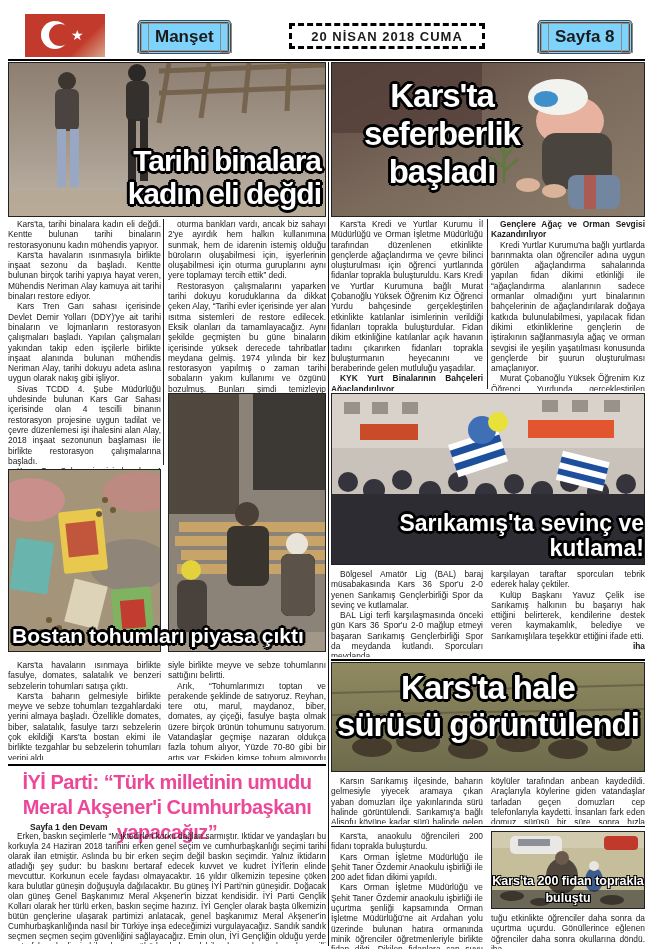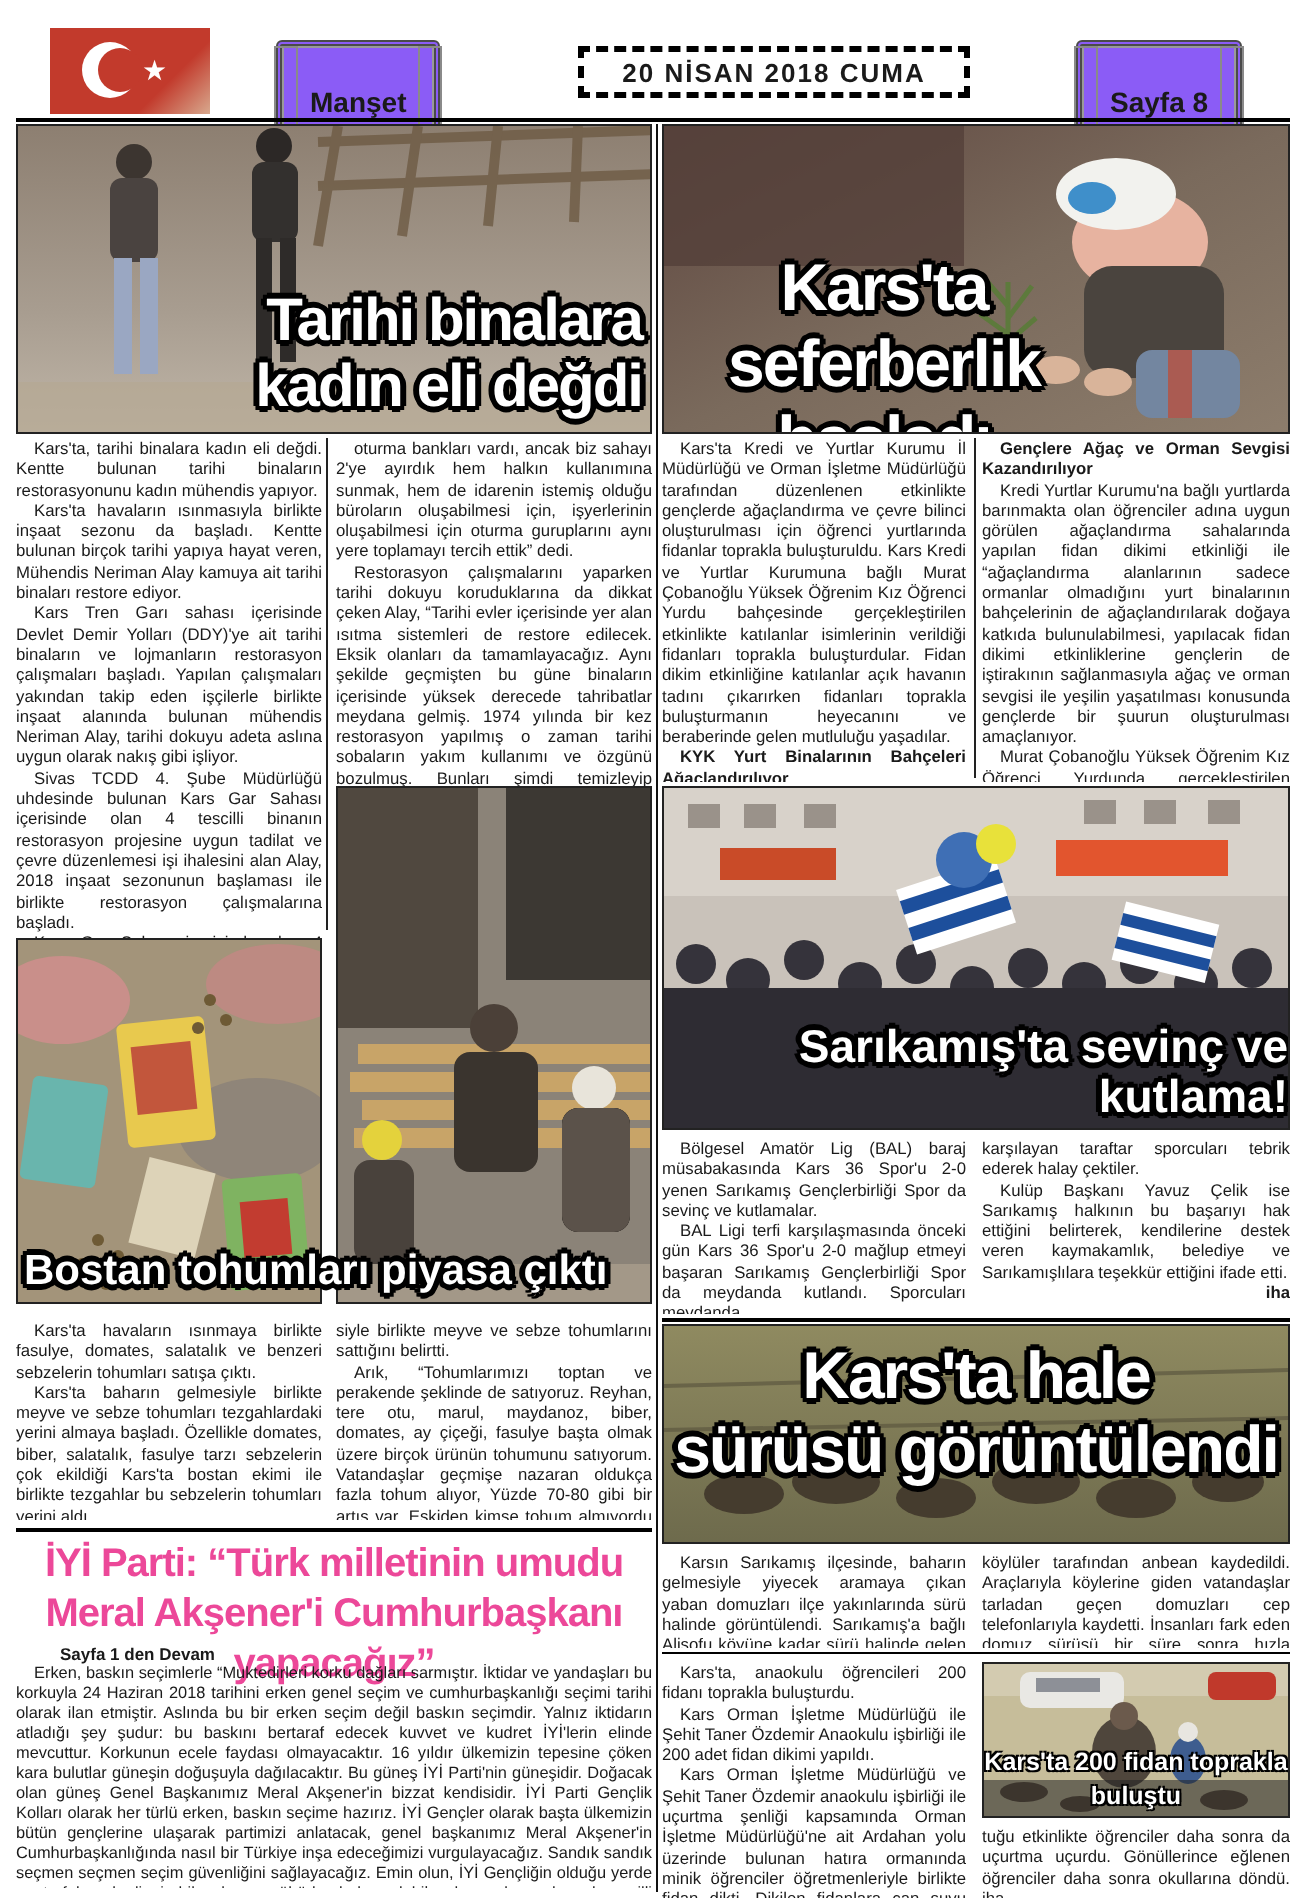--- a/index.html
+++ b/index.html
@@ -10,21 +10,21 @@
     overflow:hidden; margin:0 auto;
   }
   .flagbox { position:absolute; left:25px; top:14px; width:80px; height:43px;
     background:linear-gradient(135deg,#c23a2c 70%,#d8a98e 100%); overflow:hidden; }
   .crescent { position:absolute; left:16px; top:7px; width:28px; height:28px;
     border-radius:50%; background:#fff; }
   .crescent:after { content:""; position:absolute; left:8px; top:3px; width:22px;
     height:22px; border-radius:50%; background:#c23a2c; }
   .star { position:absolute; left:46px; top:13px; color:#fff; font-size:14px; }
   .ornafr { position:absolute; top:20px; border:3px double #4a4a4a; border-radius:3px;
-    padding:20px 14px; font-weight:bold; font-size:14px; background:#8b5cf6;
+    padding:4px 14px; font-weight:bold; font-size:17px; background:#7dd3fc;
     box-shadow:0 0 0 1px #9a9a9a inset; }
   .ornafr:before,.ornafr:after { content:""; position:absolute; width:10px; height:100%;
     top:0; border:1px solid #8a8a8a; }
   .ornafr:before { left:-4px; } .ornafr:after { right:-4px; }
   .datebox { position:absolute; left:289px; top:23px; width:196px; height:26px;
     border:3px dashed #000; text-align:center; font-weight:bold; font-size:13px;
     line-height:21px; letter-spacing:1px; }
   .headrule { position:absolute; left:8px; top:59px; width:637px; height:2px; background:#000; }
   .vrule-center { position:absolute; left:328px; top:62px; width:1px; height:884px; background:#111; }
   .colrule { position:absolute; width:1px; background:#222; }
@@ -224,21 +224,21 @@
       <ellipse cx="222" cy="128" rx="12" ry="7" fill="#d9b49a"></ellipse>
       <g stroke="#5d7a3c" stroke-width="2.5" fill="none">
         <line x1="172" y1="120" x2="172" y2="78"></line>
         <line x1="172" y1="90" x2="160" y2="76"></line>
           <line x1="172" y1="96" x2="184" y2="80"></line>
         <line x1="172" y1="104" x2="158" y2="94"></line>
           <line x1="172" y1="108" x2="186" y2="96"></line>
       </g>
     </svg>
     <div class="outline hl-sefer">
-      <span style="display:block;margin-top:48px;">Kars'ta</span>
+      <span style="display:block;">Kars'ta</span>
       <span style="display:block;">seferberlik</span>
       <span style="display:block;">başladı</span>
     </div>
   </div>
 
   <div class="tcol" style="left:331px;top:219px;width:152px;height:172px;">
     <p>Kars'ta Kredi ve Yurtlar Kurumu İl Müdürlüğü ve Orman İşletme Müdürlüğü tarafından düzenlenen etkinlikte gençlerde ağaçlandırma ve çevre bilinci oluşturulması için öğrenci yurtlarında fidanlar toprakla buluşturuldu. Kars Kredi ve Yurtlar Kurumuna bağlı Murat Çobanoğlu Yüksek Öğrenim Kız Öğrenci Yurdu bahçesinde gerçekleştirilen etkinlikte katılanlar isimlerinin verildiği fidanları toprakla buluşturdular. Fidan dikim etkinliğine katılanlar açık havanın tadını çıkarırken fidanları toprakla buluşturmanın heyecanını ve beraberinde gelen mutluluğu yaşadılar.</p>
     <p class="sub">KYK Yurt Binalarının Bahçeleri Ağaçlandırılıyor</p>
 
   </div>

